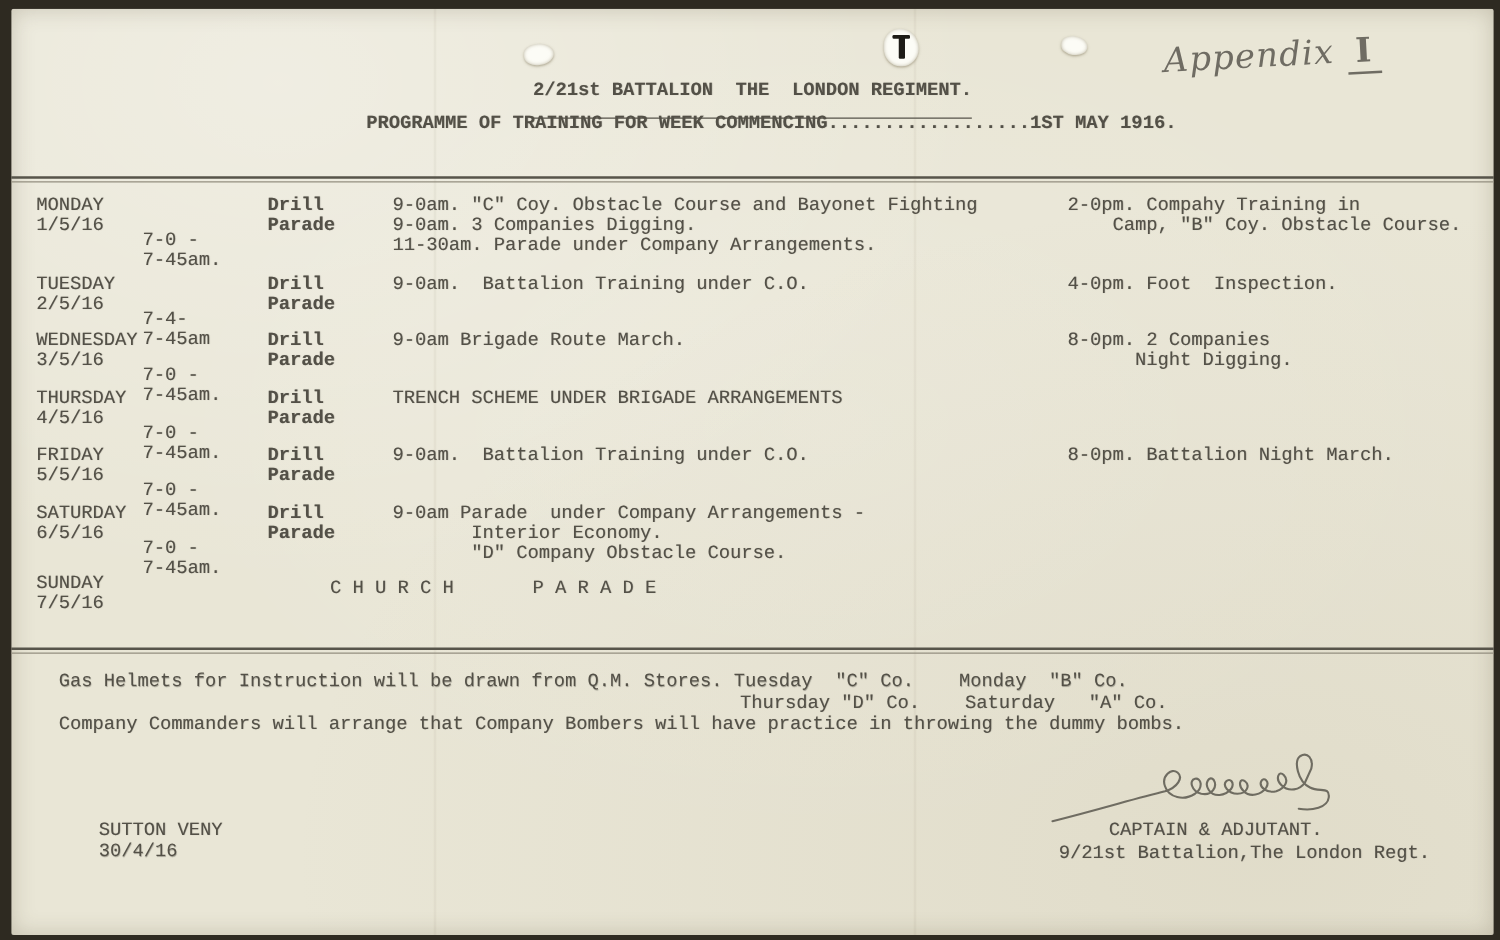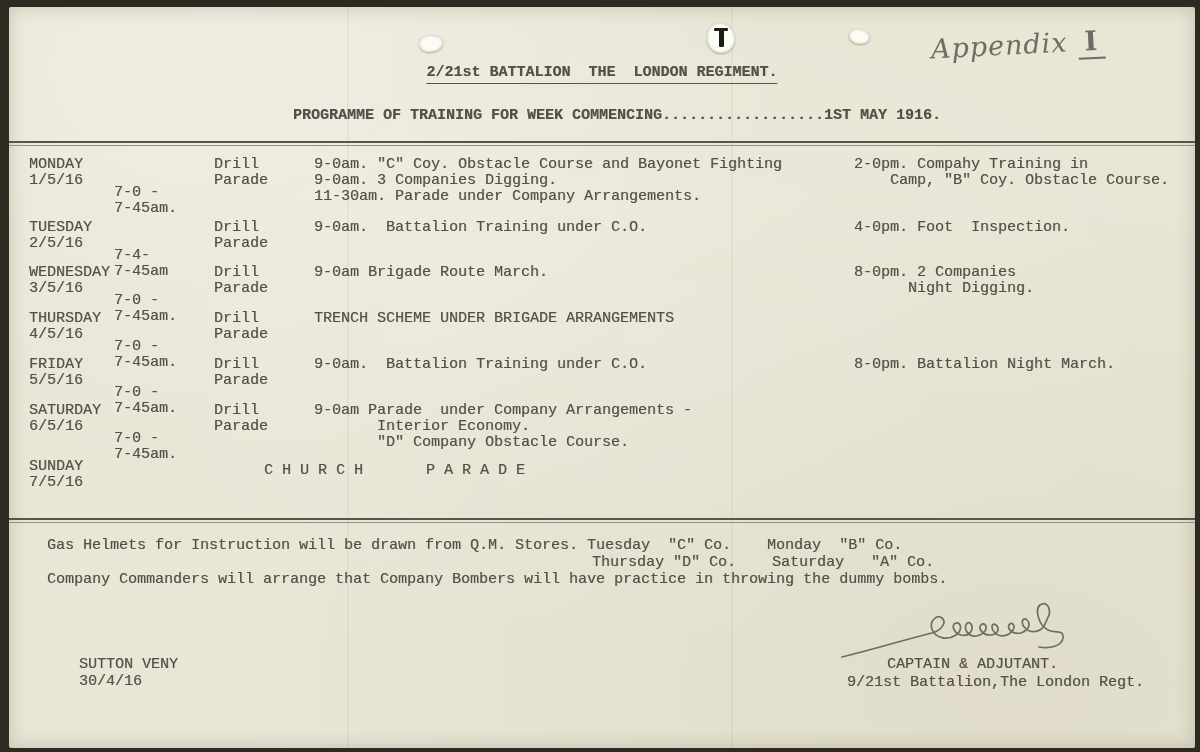--- a/index.html
+++ b/index.html
@@ -24,34 +24,34 @@
   .tw{
     position:absolute;
     white-space:pre;
     font:15px/16px "Liberation Mono","DejaVu Sans Mono",monospace;
     color:#535047;
     text-shadow:0.4px 0.3px 0.6px rgba(83,80,71,0.45);
   }
   .title{
     top:58px;left:50%;transform:translateX(-50%);
     border-bottom:1.5px solid #56534a;
-    padding-bottom:2px;
+    padding-bottom:13px;
     font-weight:bold;
   }
-  .subtitle{top:101px;left:284px;font-weight:bold;}
+  .subtitle{top:84px;left:284px;font-weight:bold;}
   .rule{position:absolute;left:0;right:0;}
   .rule-a{height:2px;background:#57544a;}
   .rule-b{height:1px;background:#948f80;}
   .row{position:absolute;left:0;width:100%;}
   .cell{position:absolute;top:0;white-space:pre;
     font:15px/16px "Liberation Mono","DejaVu Sans Mono",monospace;
     color:#535047;text-shadow:0.4px 0.3px 0.6px rgba(83,80,71,0.45);}
   .c-day{left:20px;}
   .c-time{left:105px;margin-top:28px;}
-  .c-type{left:205px;}
+  .c-type{left:205px;font-weight:bold;}
   .c-morn{left:305px;}
   .c-eve{left:845px;}
   .c-church{left:255px;top:4px;text-align:right;}
   .annotation{
     position:absolute;top:22px;left:922px;
     font-family:"DejaVu Serif","Liberation Serif",serif;
     font-style:italic;
     font-size:27px;color:#6f6c63;
     transform:rotate(-3deg);
     letter-spacing:1px;

